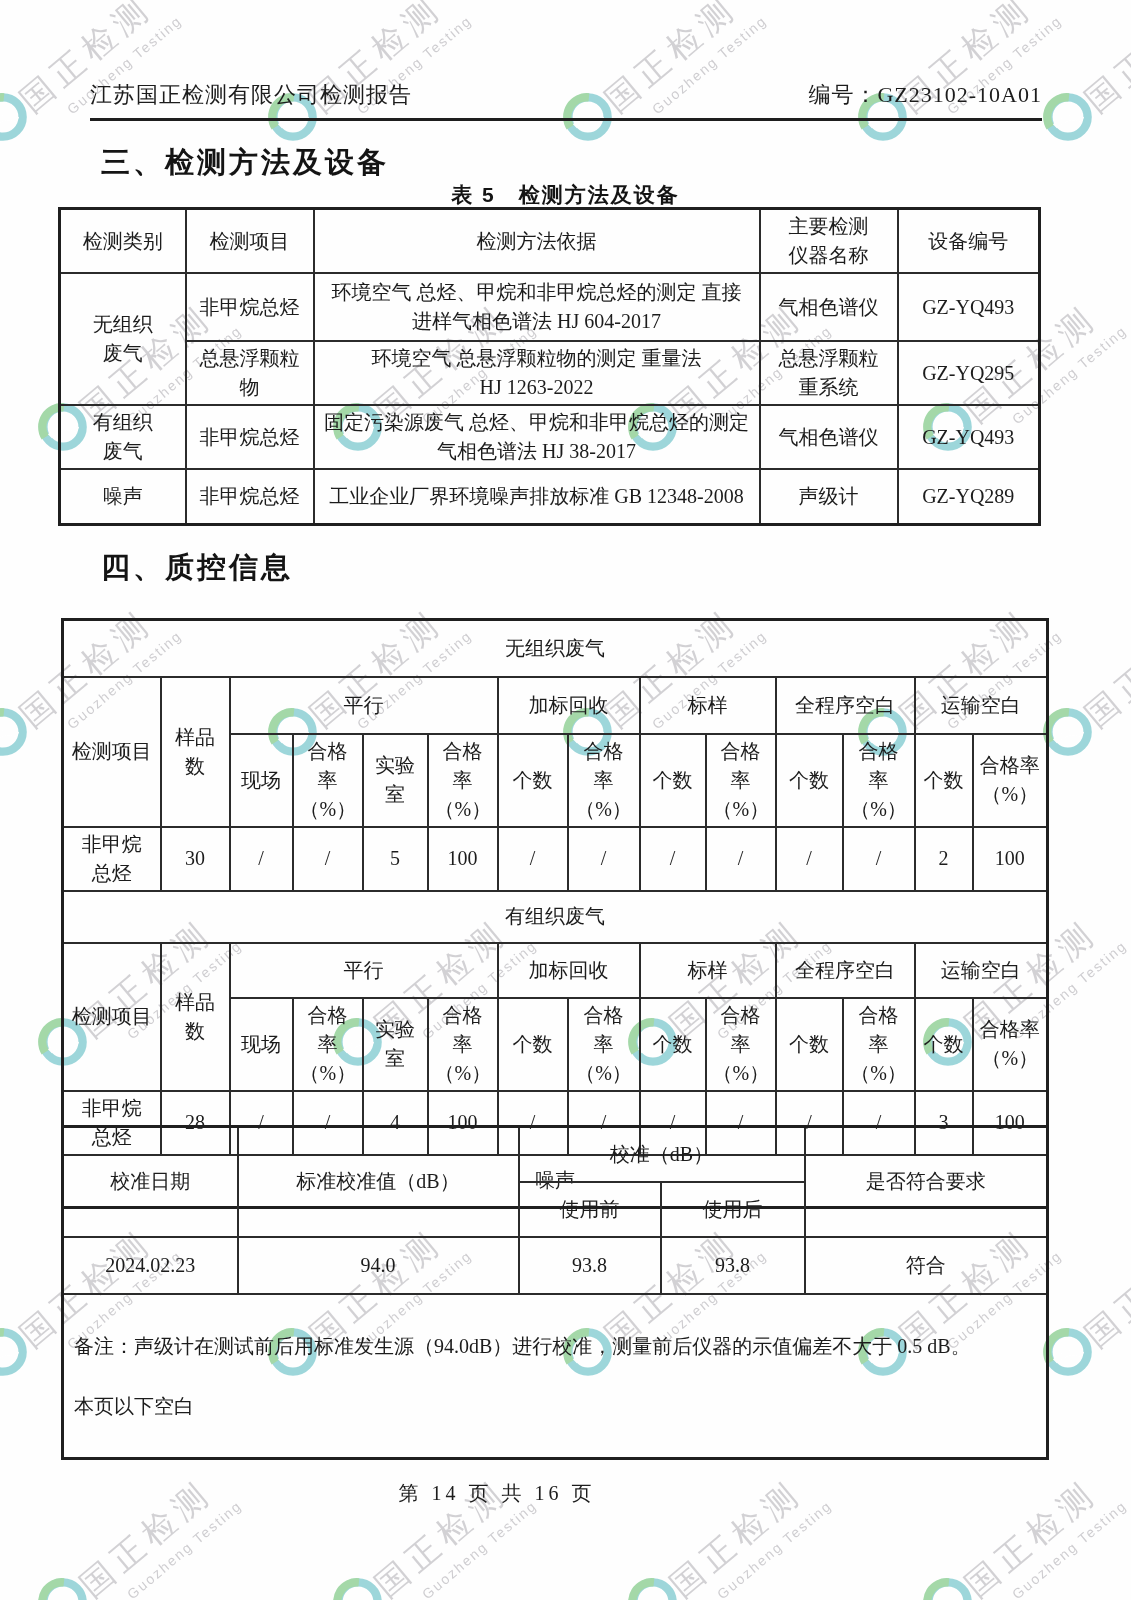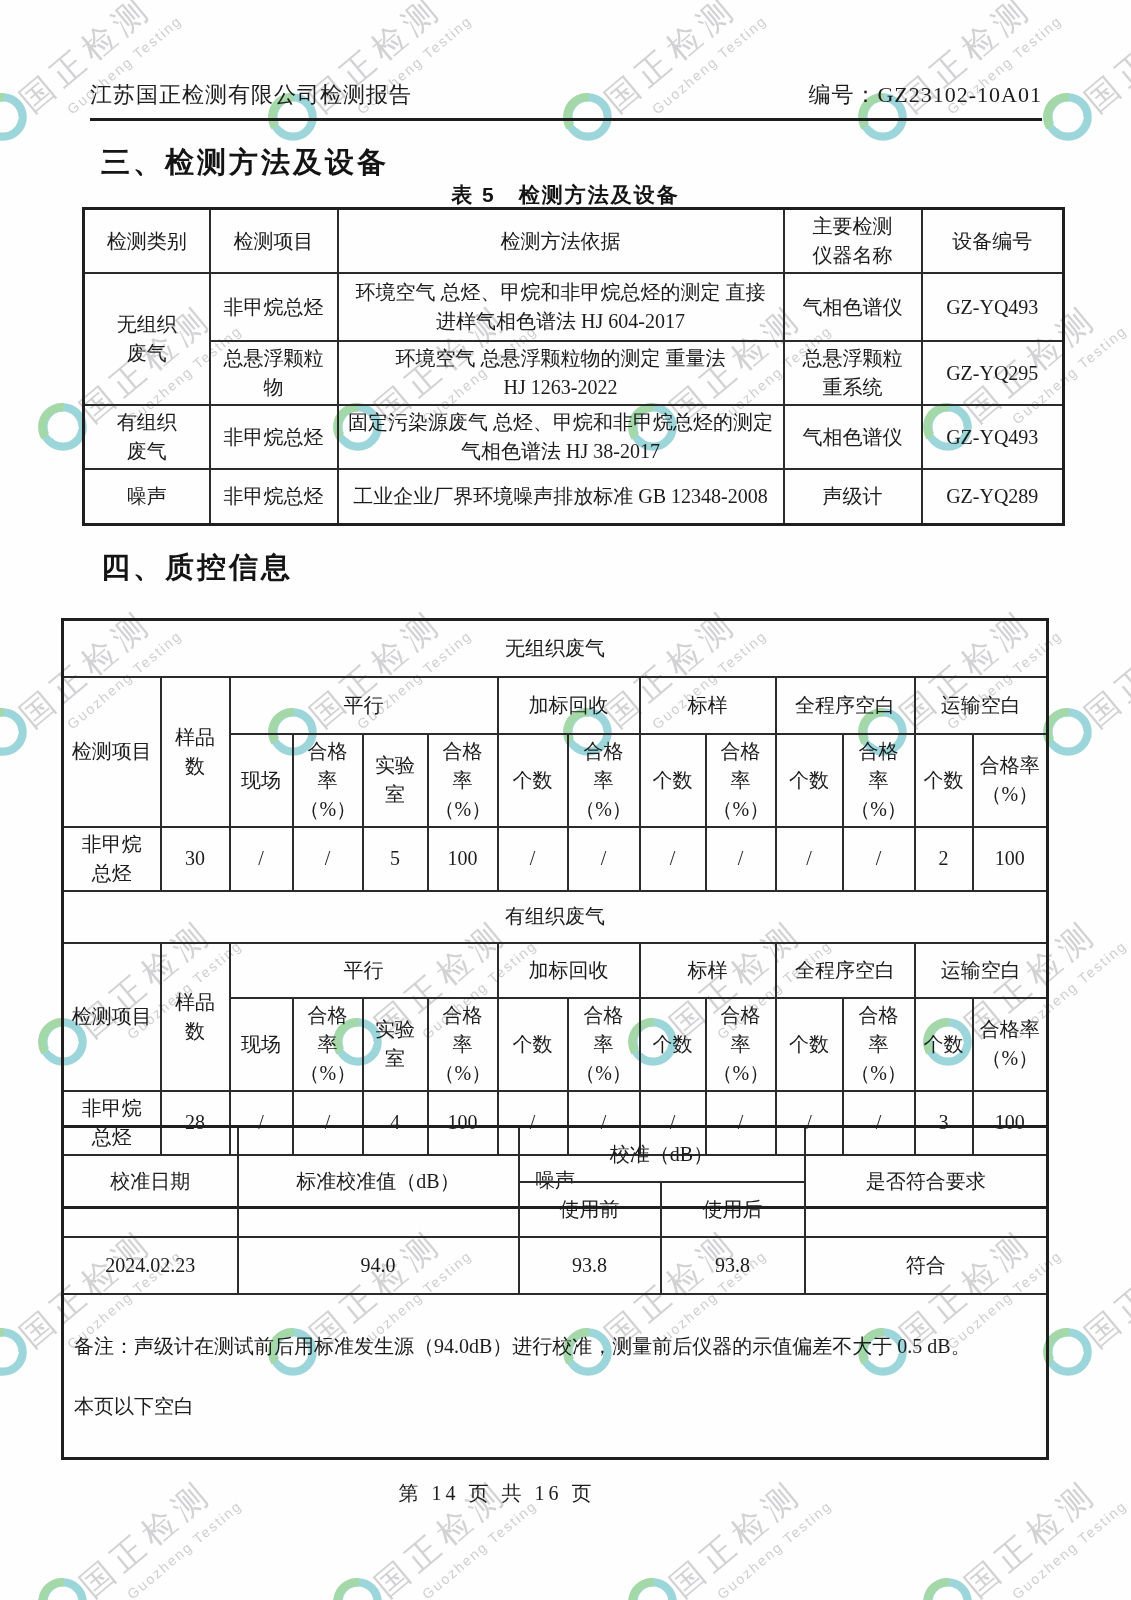--- a/index.html
+++ b/index.html
@@ -26,21 +26,21 @@
   .sec-title { position:absolute; left:101px; font-size:29px; font-weight:bold;
                font-family:"Liberation Sans","DejaVu Sans",sans-serif; letter-spacing:3px; color:#141414; }
   .tbl-caption { position:absolute; left:0; width:1131px; text-align:center;
                  font-size:21px; font-weight:bold;
                  font-family:"Liberation Sans","DejaVu Sans",sans-serif; letter-spacing:2px; color:#141414; }
   table { border-collapse:collapse; table-layout:fixed; background:transparent; }
   td, th { border:2px solid #2b2b2b; font-weight:normal; text-align:center;
            vertical-align:middle; font-size:20px; line-height:1.45;
            white-space:pre-line; padding:2px 6px; overflow:hidden; }
   table.doc { border:3px solid #1f1f1f; }
-  #methods-table { position:absolute; left:82px; top:207px; width:980px; }
+  #methods-table { position:absolute; left:58px; top:207px; width:980px; }
   #qc-table { position:absolute; left:61px; top:618px; width:985px; }
   #noise-table { position:absolute; left:61px; top:1125px; width:985px; }
   .remark-cell { text-align:left; vertical-align:top; padding:6px 10px; line-height:1.5; }
   .r55{height:55px} .r68{height:68px} .r63{height:63px} .r62{height:62px} .r57{height:57px}
   .r52{height:52px} .r64{height:64px} .r53{height:53px} .r142{height:142px}
   .footer { position:absolute; left:0; top:1480px; width:994px; text-align:center;
             font-size:20px; letter-spacing:4px; }
 </style>
 </head>
 <body>

